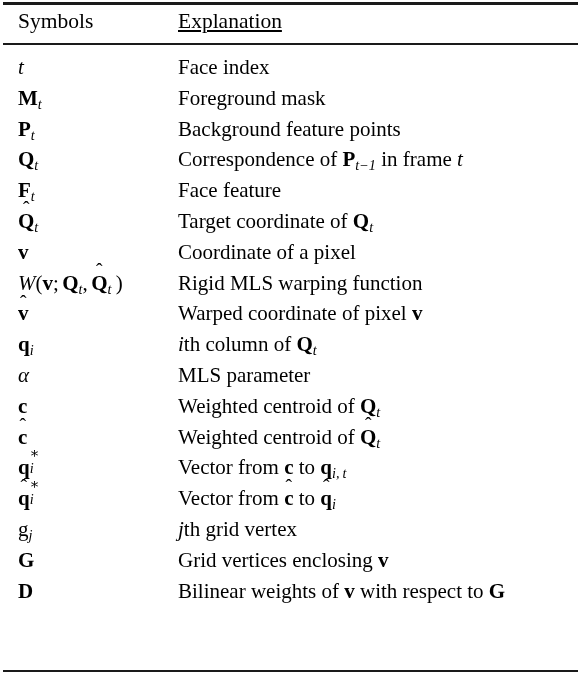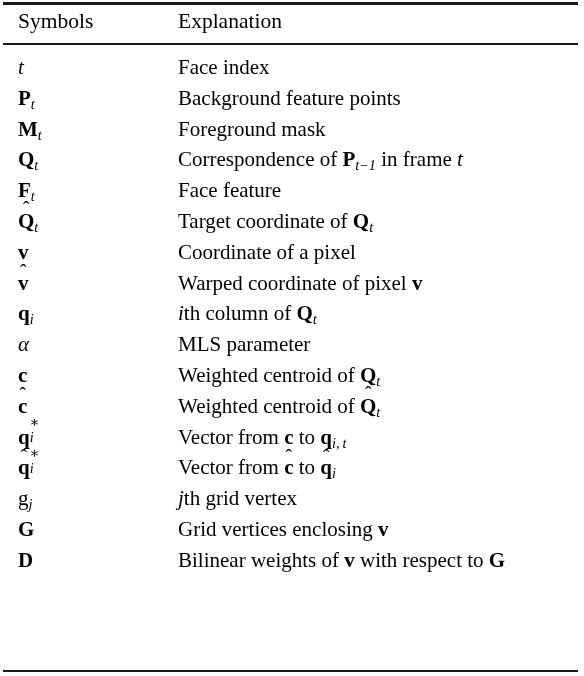--- a/index.html
+++ b/index.html
@@ -53,21 +53,21 @@
   }
 
   thead th {
     height: 43px;
     font-weight: normal;
     font-size: 21.5px;
     line-height: 43px;
     vertical-align: middle;
   }
   thead th.sym-head { padding-left: 18px; }
-  thead th.exp-head { padding-left: 0px; }
+  thead th.exp-head { padding-left: 0px; text-decoration: underline; }
 
   tbody tr { height: 30.8px; }
   tbody td {
     font-size: 21px;
     line-height: 30.8px;
     white-space: nowrap;
   }
   tbody td.sym { padding-left: 18px; }
   tbody td.exp { padding-left: 0px; }
 
@@ -154,49 +154,53 @@
     </thead>
 
     <tbody>
 
       <tr>
         <td class="sym"><span class="mi">t</span></td>
         <td class="exp">Face index</td>
       </tr>
 
       <tr>
+        <td class="sym"><span class="mb">M</span><span class="sb">t</span></td>
+        <td class="exp">Foreground mask</td>
+      </tr>
+
+      <tr>
         <td class="sym"><span class="mb">P</span><span class="sb">t</span></td>
         <td class="exp">Background feature points</td>
       </tr>
 
       <tr>
-        <td class="sym"><span class="mb">M</span><span class="sb">t</span></td>
-        <td class="exp">Foreground mask</td>
-      </tr>
-
-      <tr>
         <td class="sym"><span class="mb">Q</span><span class="sb">t</span></td>
         <td class="exp">Correspondence of <span class="mb">P</span><span class="sb">t−1</span> in frame <span class="mi">t</span></td>
       </tr>
 
       <tr>
         <td class="sym"><span class="mb">F</span><span class="sb">t</span></td>
         <td class="exp">Face feature</td>
       </tr>
 
       <tr>
         <td class="sym"><span class="hat"><span class="acc">̂</span><span class="base mb">Q</span></span><span class="sb">t</span></td>
         <td class="exp">Target coordinate of <span class="mb">Q</span><span class="sb">t</span></td>
       </tr>
 
       <tr>
         <td class="sym"><span class="mb">v</span></td>
         <td class="exp">Coordinate of a pixel</td>
       </tr>
 
+      <tr>
+        <td class="sym"><span class="mi">W</span>(<span class="mb">v</span>;<span class="thinsp"></span><span class="mb">Q</span><span class="sb">t</span>,<span class="thinsp"></span><span class="hat"><span class="acc">̂</span><span class="base mb">Q</span></span><span class="sb">t</span> )</td>
+        <td class="exp">Rigid MLS warping function</td>
+      </tr>
 
       <tr>
         <td class="sym"><span class="hat tight"><span class="acc">̂</span><span class="base mb">v</span></span></td>
         <td class="exp">Warped coordinate of pixel <span class="mb">v</span></td>
       </tr>
 
       <tr>
         <td class="sym"><span class="mb">q</span><span class="sb">i</span></td>
         <td class="exp"><span class="mi">i</span>th column of <span class="mb">Q</span><span class="sb">t</span></td>
       </tr>

